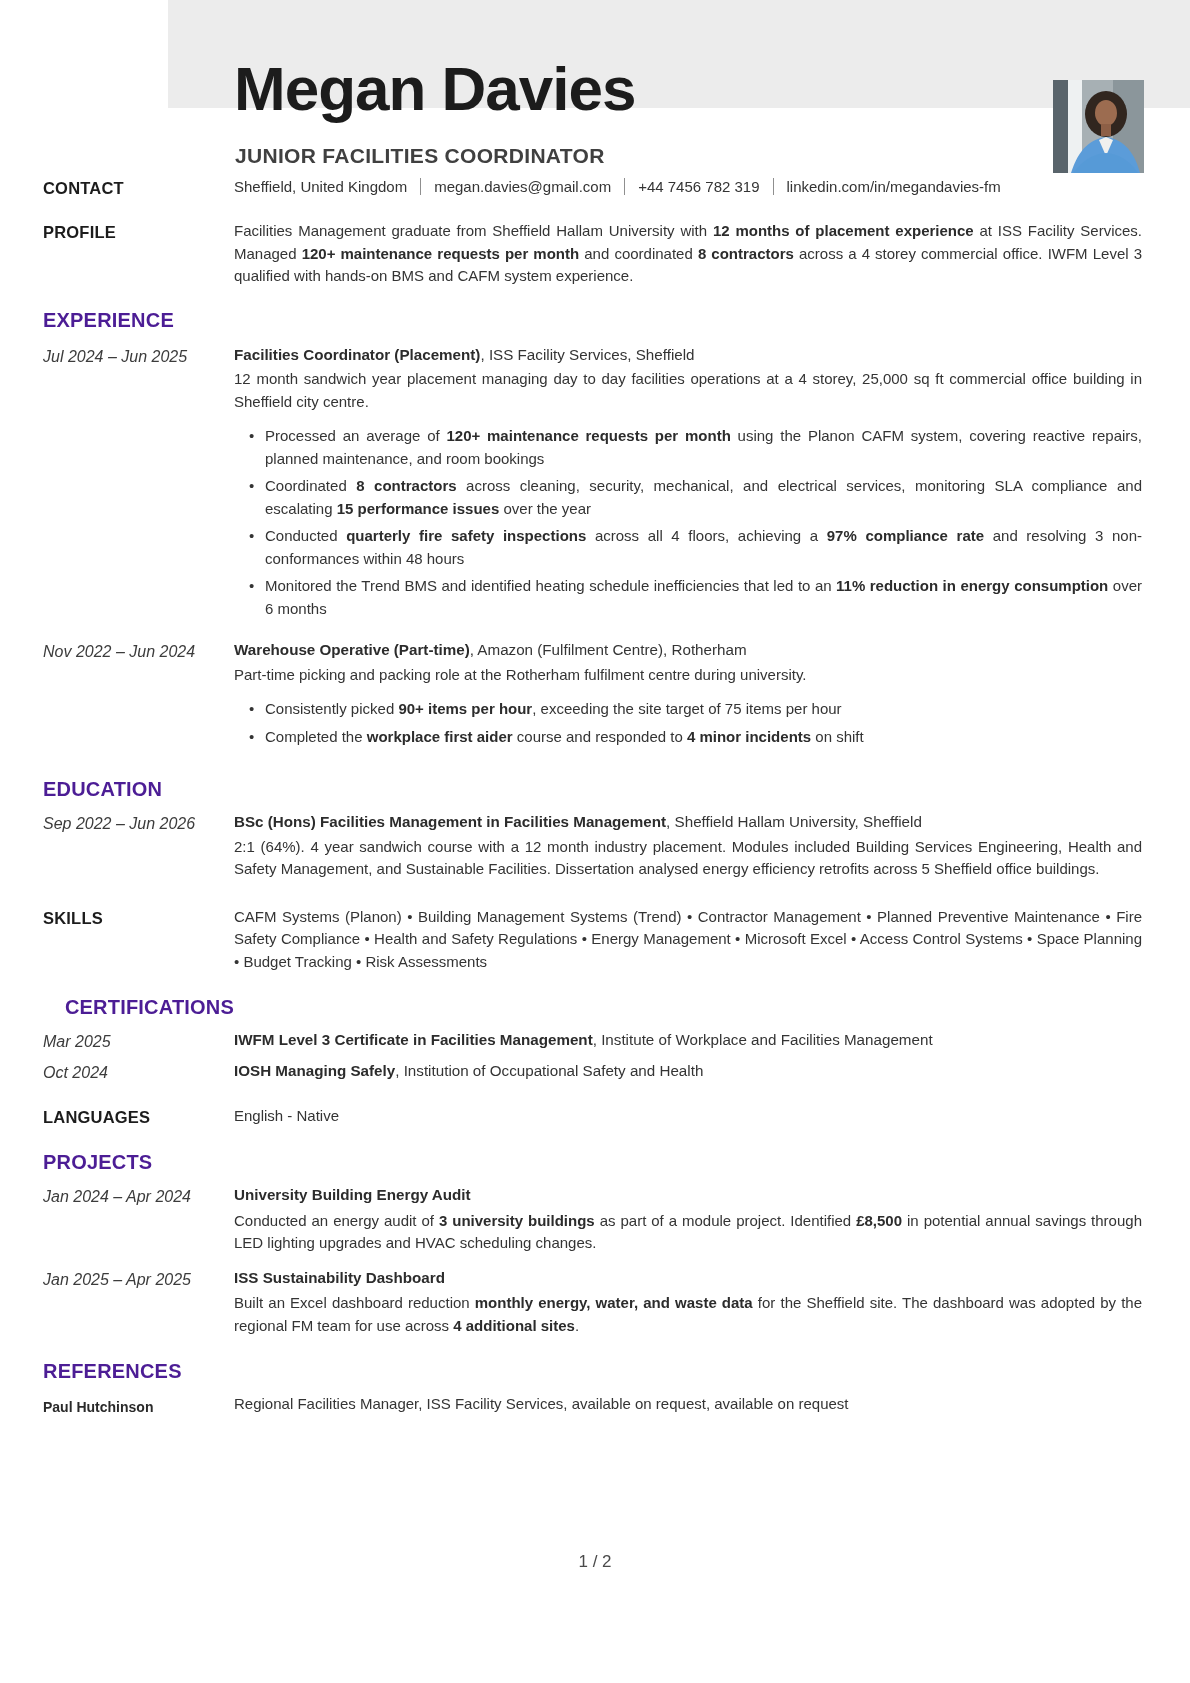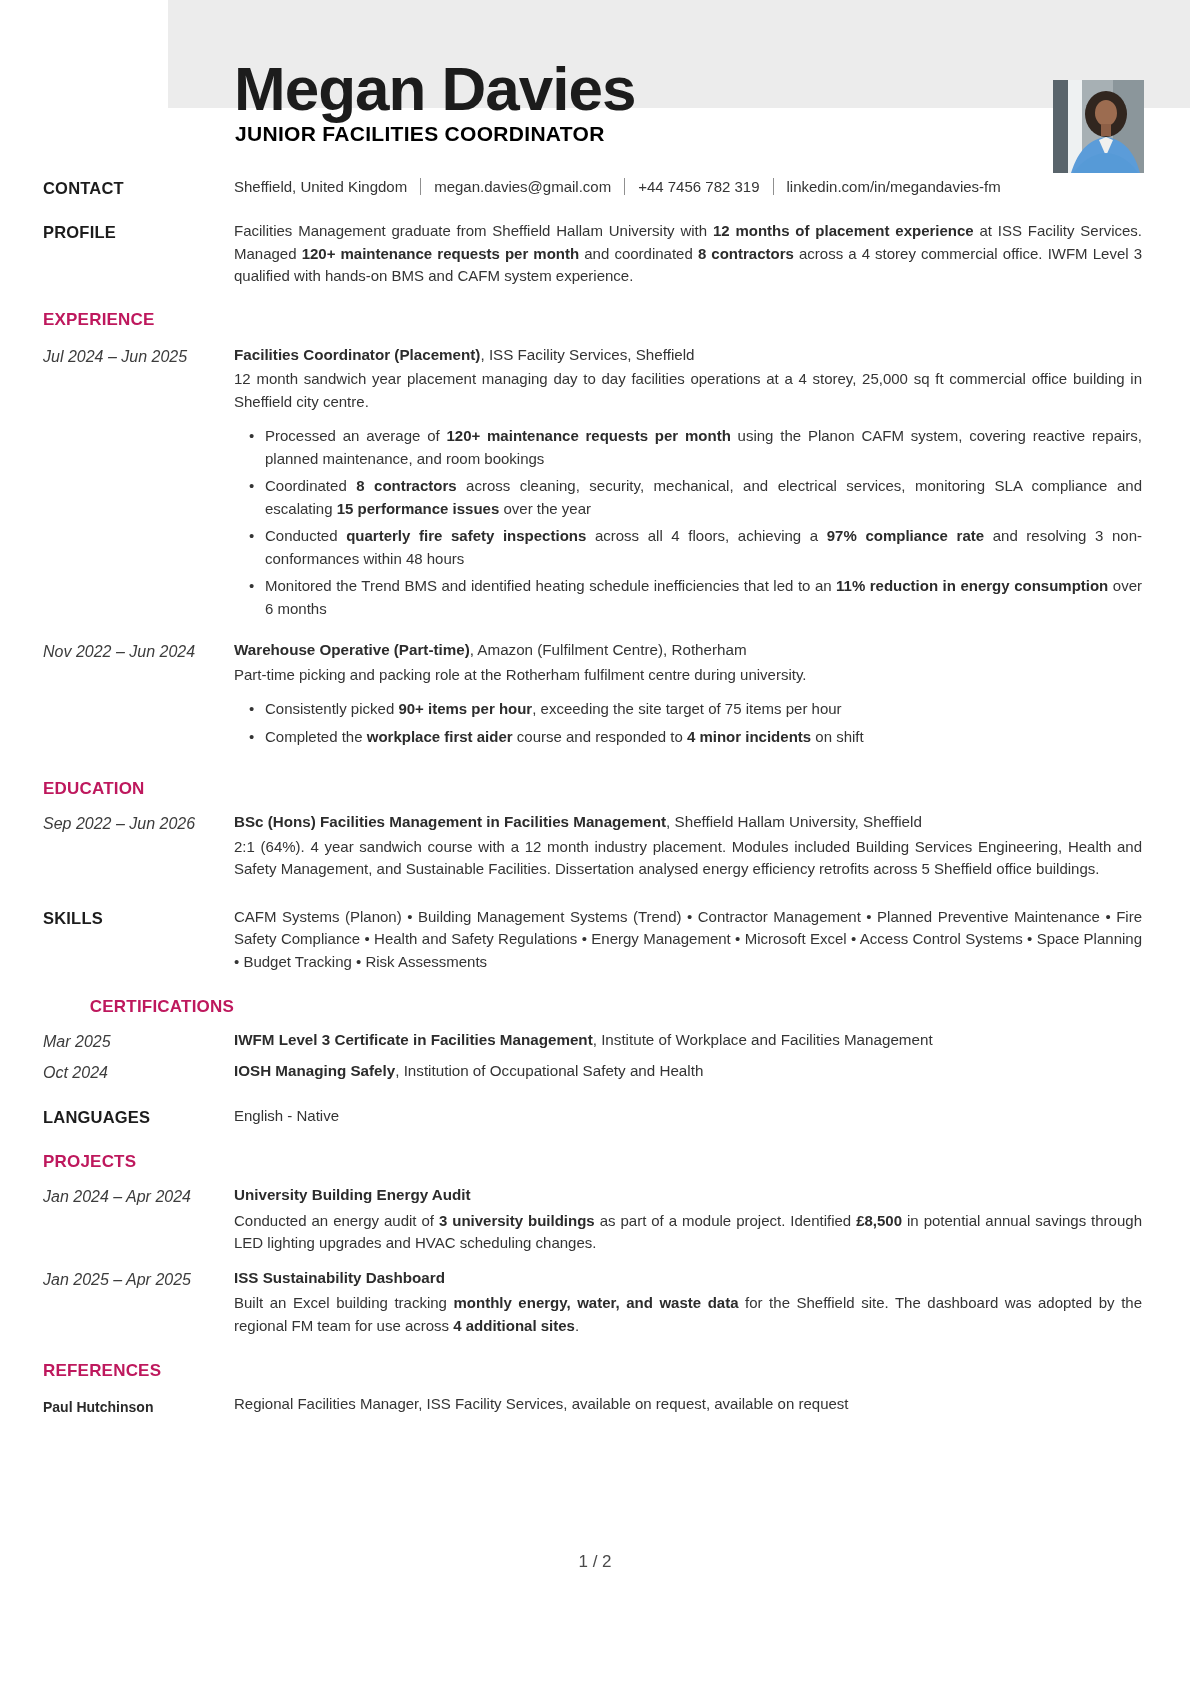--- a/index.html
+++ b/index.html
@@ -16,23 +16,23 @@
     background:#ececec;
   }
   .header { position:absolute; left:234px; top:0; }
   .name {
     position:absolute; left:0; top:56px;
     margin:0; white-space:nowrap;
     font-size:62px; font-weight:800; letter-spacing:-1px;
     color:#1c1c1c; line-height:1.05;
   }
   .jobtitle {
-    position:absolute; left:1px; top:122px; white-space:nowrap;
+    position:absolute; left:1px; top:144px; white-space:nowrap;
     font-size:21px; font-weight:700; letter-spacing:0.3px;
-    color:#000000;
+    color:#404040;
   }
   .photo {
     position:absolute; left:1053px; top:80px; width:91px; height:93px;
     overflow:hidden;
   }
   .photo svg { display:block; }
 
   .body-col { position:absolute; left:43px; top:168px; width:1099px; }
 
   .row { display:grid; grid-template-columns:191px 1fr; align-items:start; }
@@ -47,21 +47,21 @@
     font-size:14px; font-weight:700; color:#2a2a2a; line-height:22px; padding-top:3px;
   }
   .content { font-size:15px; line-height:22.5px; color:#343434; }
   .content b { font-weight:700; color:#2c2c2c; }
   .justify { text-align:justify; }
   .entry-title { font-size:15.2px; }
   .entry-title b { font-weight:700; }
 
   .heading-row { margin-top:0; }
   .heading-row h2 {
-    margin:0; font-size:17px; font-weight:700; color:#be185d;
+    margin:0; font-size:20px; font-weight:700; color:#4c1d95;
     letter-spacing:0.2px; line-height:20px;
   }
 
   .contact-line { white-space:nowrap; font-size:15px; }
   .sep {
     display:inline-block; width:0; height:17px;
     border-left:1px solid #8f8f8f;
     margin:0 13px; vertical-align:-3px;
   }
 
@@ -217,21 +217,21 @@
       <div>
         <div class="content entry-title"><b>University Building Energy Audit</b></div>
         <div class="content justify proj-desc"><span>Conducted an energy audit of </span><b>3 university buildings</b><span> as part of a module project. Identified </span><b>£8,500</b><span> in potential annual savings through LED lighting upgrades and HVAC scheduling changes.</span></div>
       </div>
     </div>
 
     <div class="row mt-proj">
       <div class="dates">Jan 2025 – Apr 2025</div>
       <div>
         <div class="content entry-title"><b>ISS Sustainability Dashboard</b></div>
-        <div class="content justify proj-desc"><span>Built an Excel building tracking </span><b>monthly energy, water, and waste data</b><span> for the Sheffield site. The dashboard was adopted by the regional FM team for use across </span><b>4 additional sites</b><span>.</span></div>
+        <div class="content justify proj-desc"><span>Built an Excel dashboard reduction </span><b>monthly energy, water, and waste data</b><span> for the Sheffield site. The dashboard was adopted by the regional FM team for use across </span><b>4 additional sites</b><span>.</span></div>
       </div>
     </div>
 
     <div class="row mt-ref-heading heading-row">
       <h2>REFERENCES</h2>
     </div>
 
     <div class="row mt-ref">
       <div class="refname">Paul Hutchinson</div>
       <div class="content">Regional Facilities Manager, ISS Facility Services, available on request, available on request</div>

